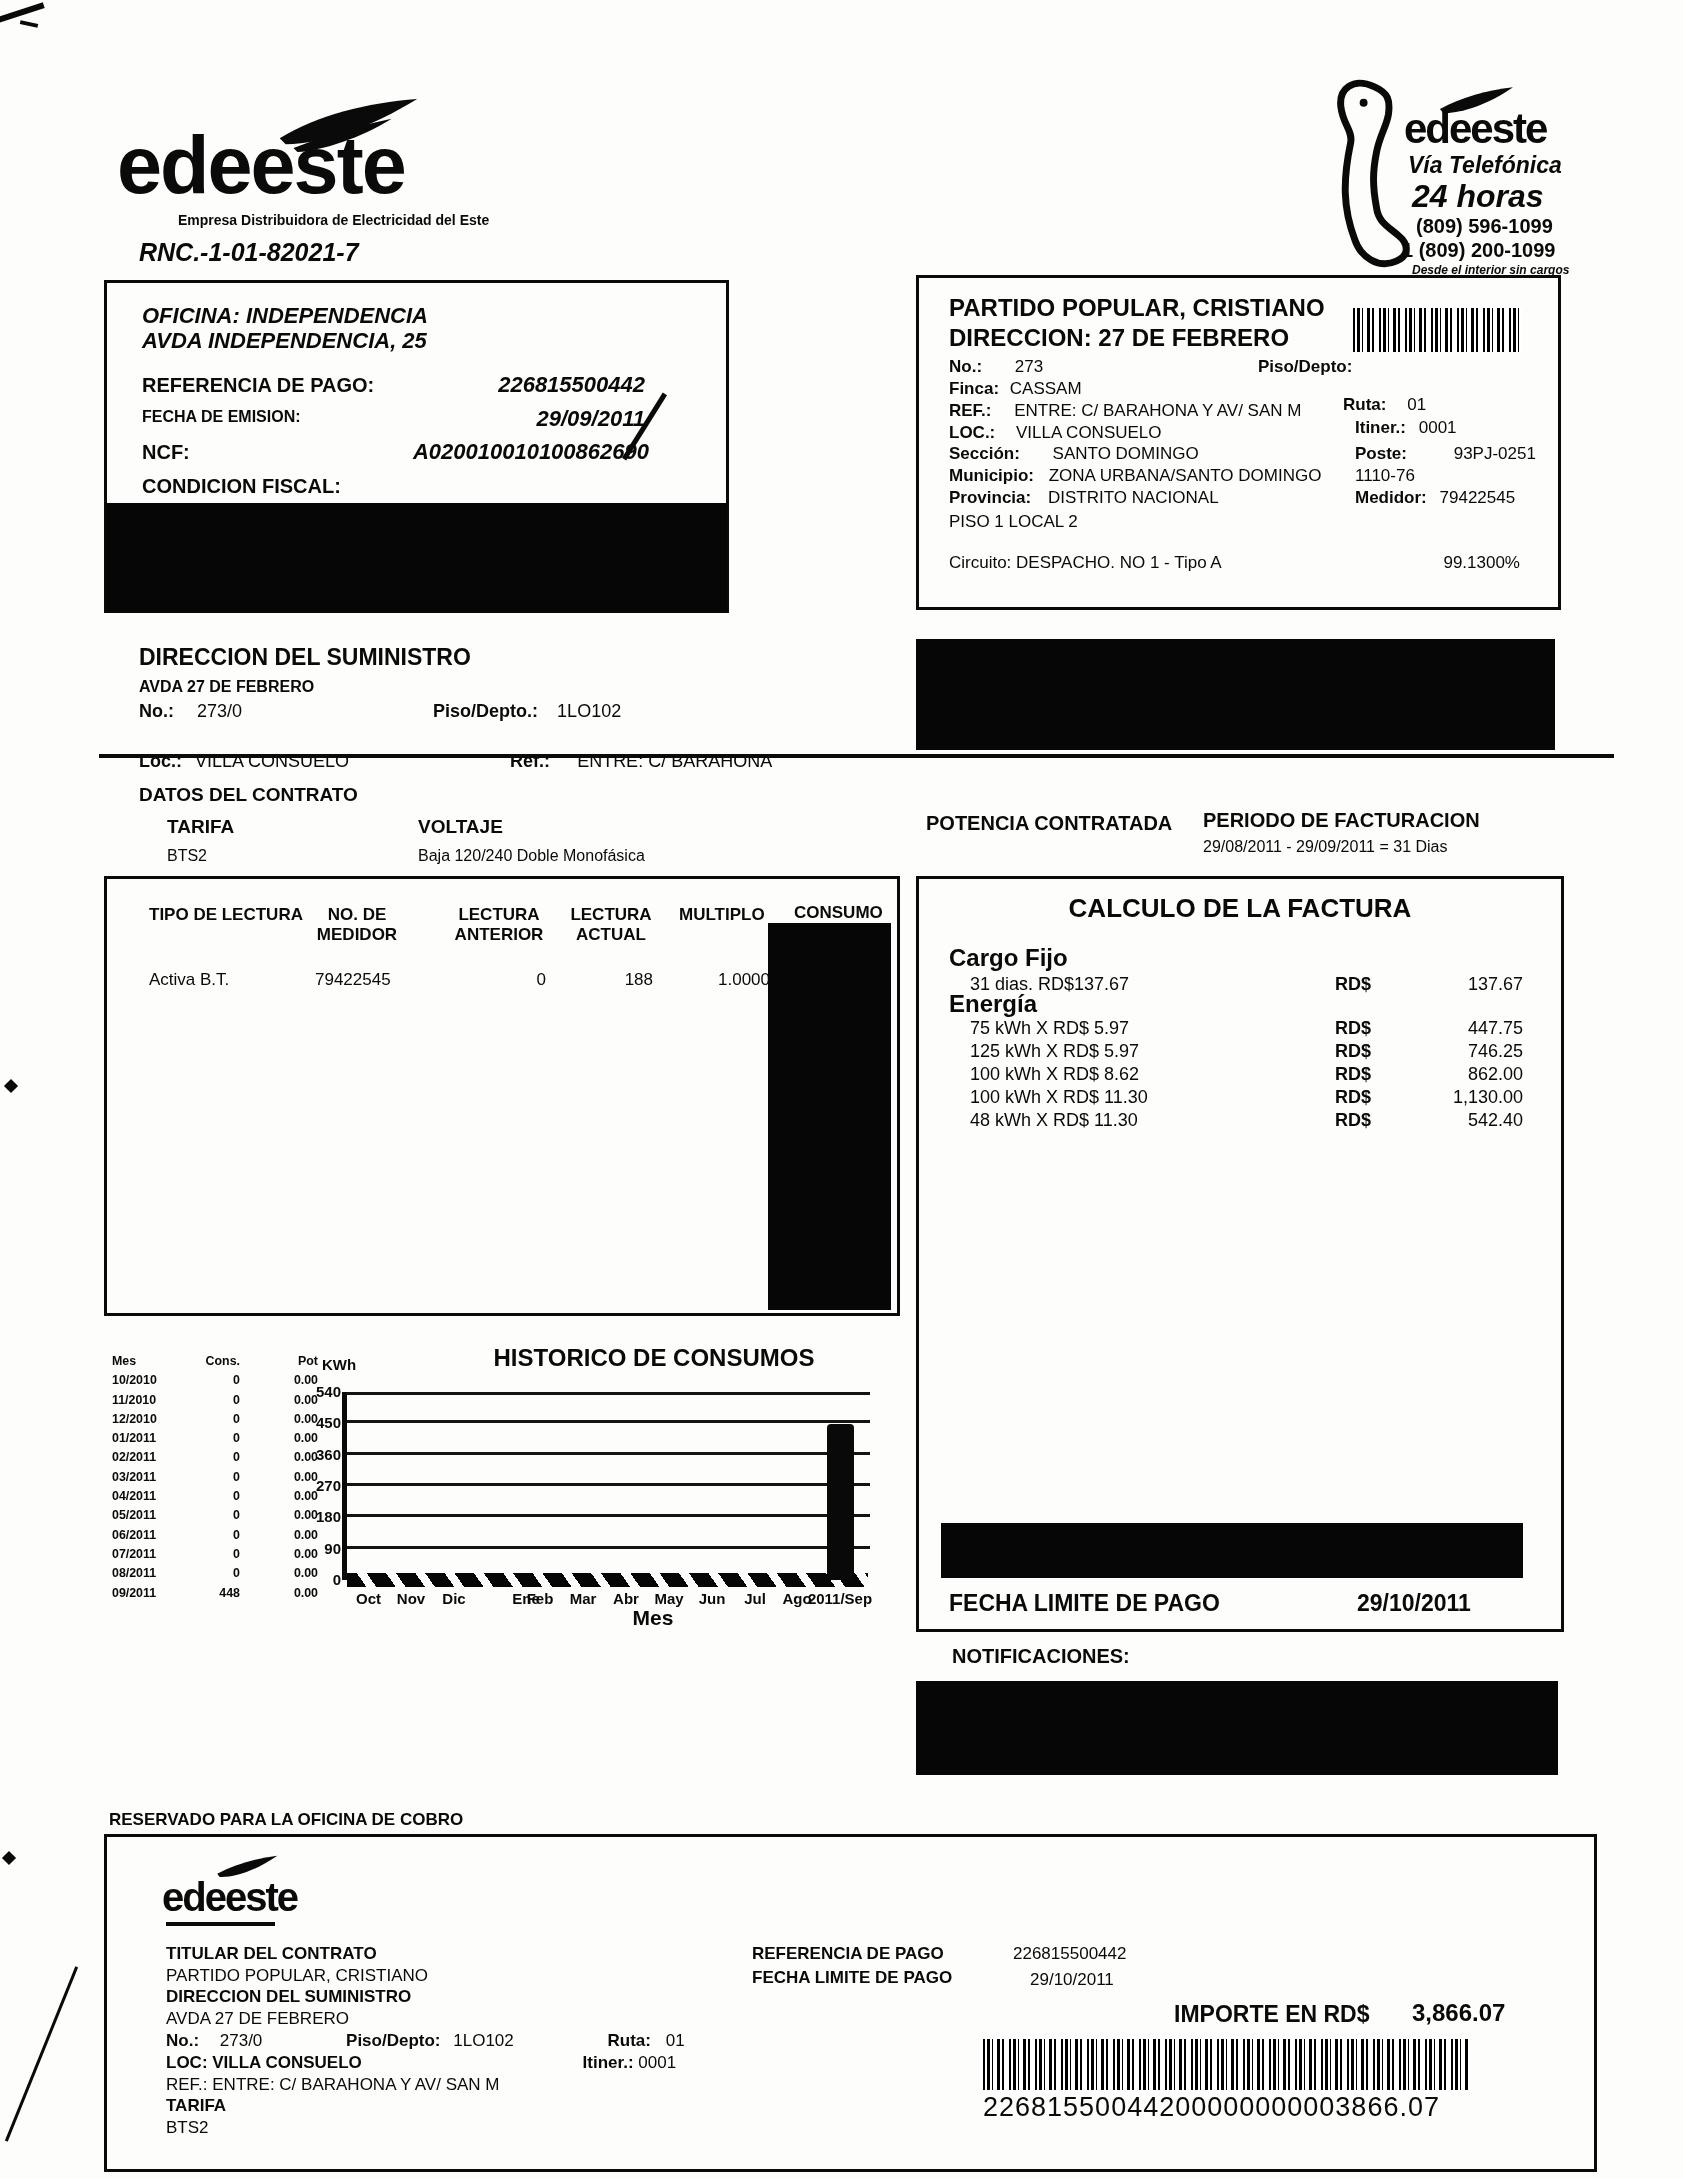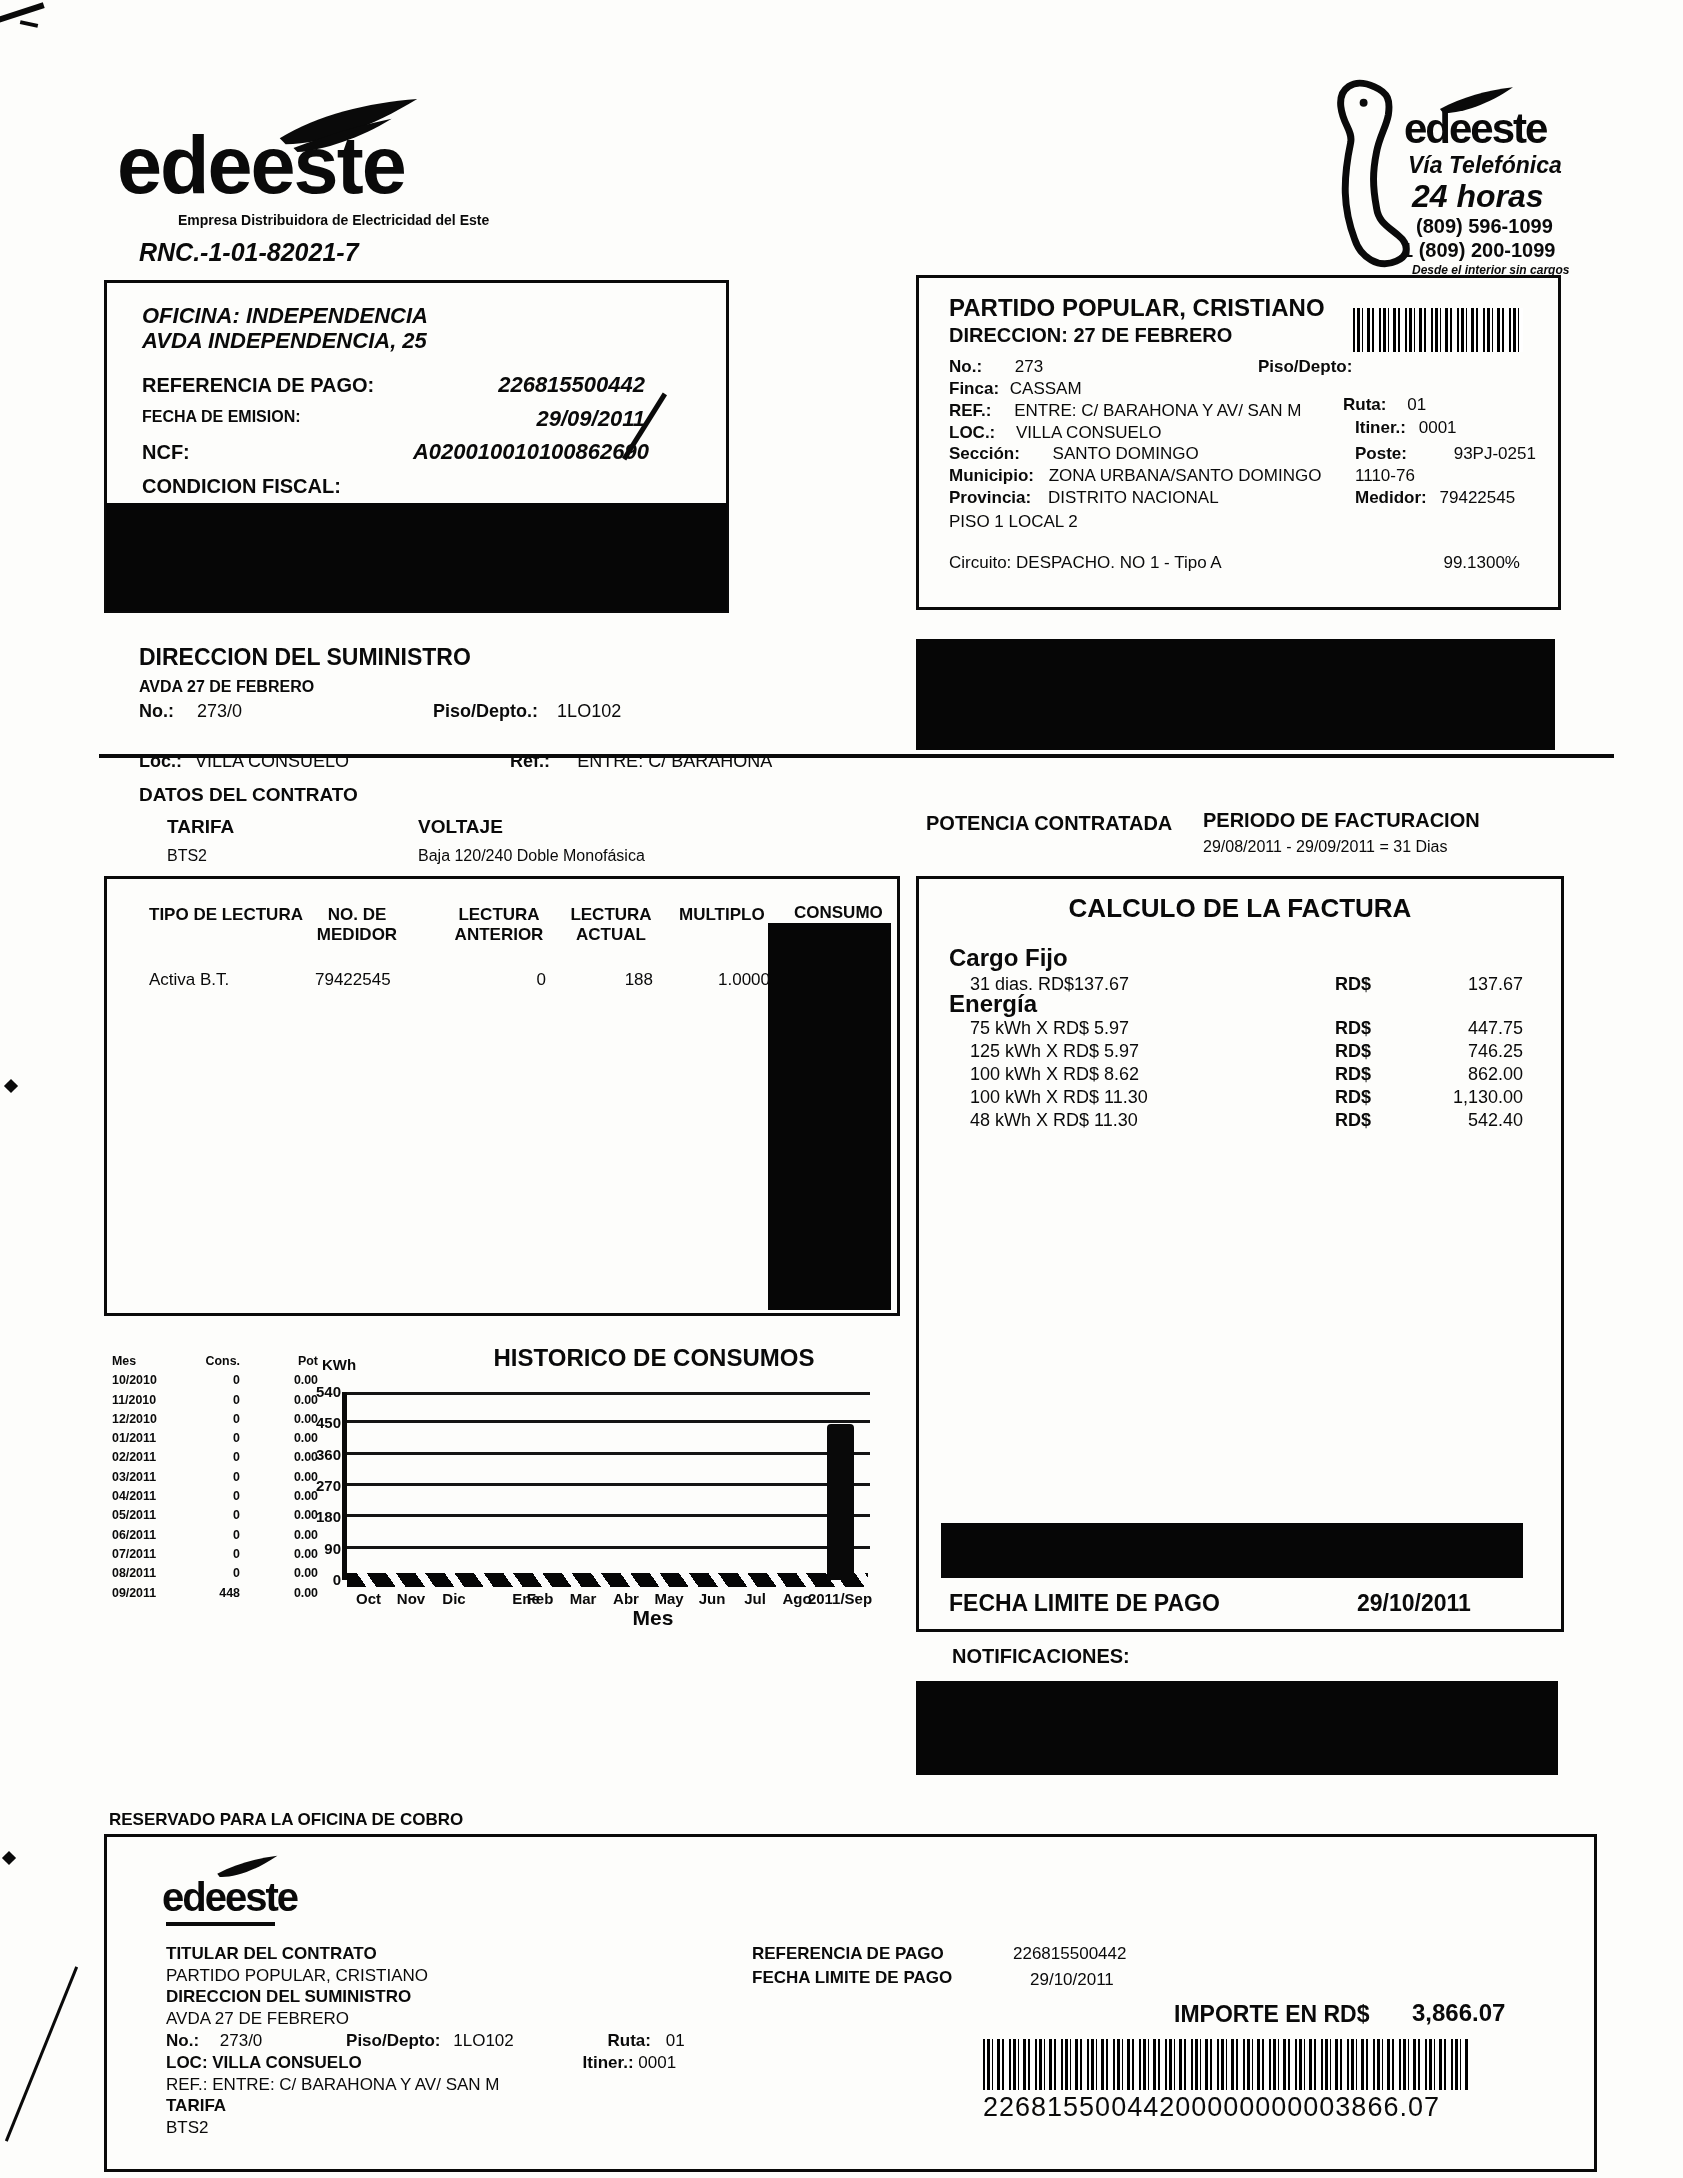--- a/index.html
+++ b/index.html
@@ -81,21 +81,21 @@
     <div class="b nw" style="position:absolute;left:35px;top:125px;font-size:16px;">FECHA DE EMISION:</div>
     <div class="b i nw" style="position:absolute;right:81px;top:123px;font-size:22px;">29/09/2011</div>
     <div class="b nw" style="position:absolute;left:35px;top:158px;font-size:20px;">NCF:</div>
     <div class="b i nw" style="position:absolute;right:77px;top:156px;font-size:22px;">A020010010100862690</div>
     <div class="b nw" style="position:absolute;left:35px;top:192px;font-size:20px;">CONDICION FISCAL:</div>
     <div class="redact" style="left:-1px;top:220px;right:-1px;bottom:-1px;"></div>
   </div>
 
   <div class="box" style="left:916px;top:275px;width:639px;height:329px;font-size:17px;">
     <div class="b nw" style="position:absolute;left:30px;top:16px;font-size:24px;">PARTIDO POPULAR, CRISTIANO</div>
-    <div class="b nw" style="position:absolute;left:30px;top:46px;font-size:20px;">DIRECCION: 27 DE FEBRERO</div>
+    <div class="b nw" style="position:absolute;left:30px;top:46px;font-size:24px;">DIRECCION: 27 DE FEBRERO</div>
 
     <div class="abs nw" style="left:30px;top:79px;">
       <span class="b">No.:</span>
       <span style="margin-left:28px;">273</span>
       <span class="b" style="margin-left:210px;">Piso/Depto:</span>
     </div>
     <div class="abs nw" style="left:30px;top:101px;">
       <span class="b">Finca:</span>
       <span style="margin-left:6px;">CASSAM</span>
     </div>

